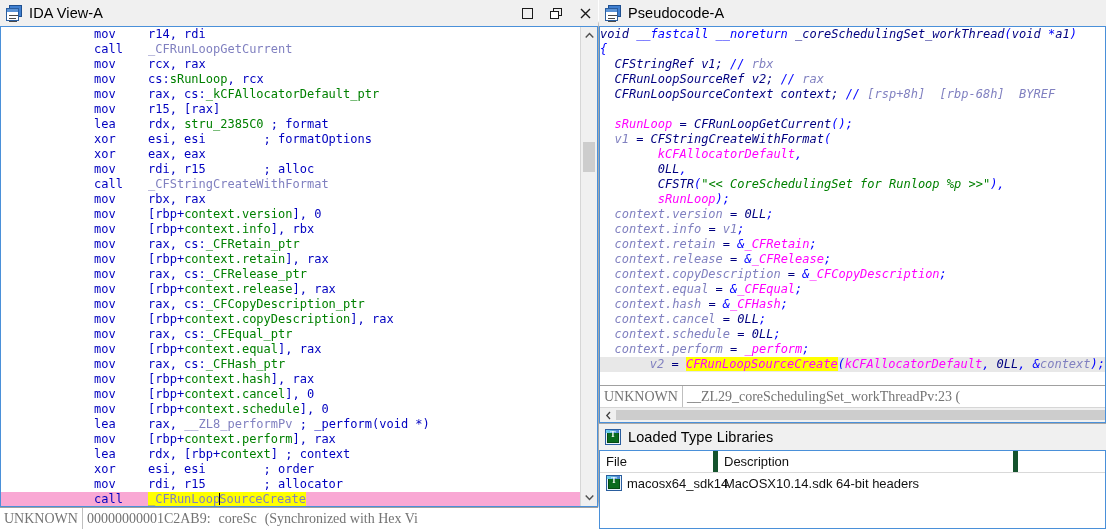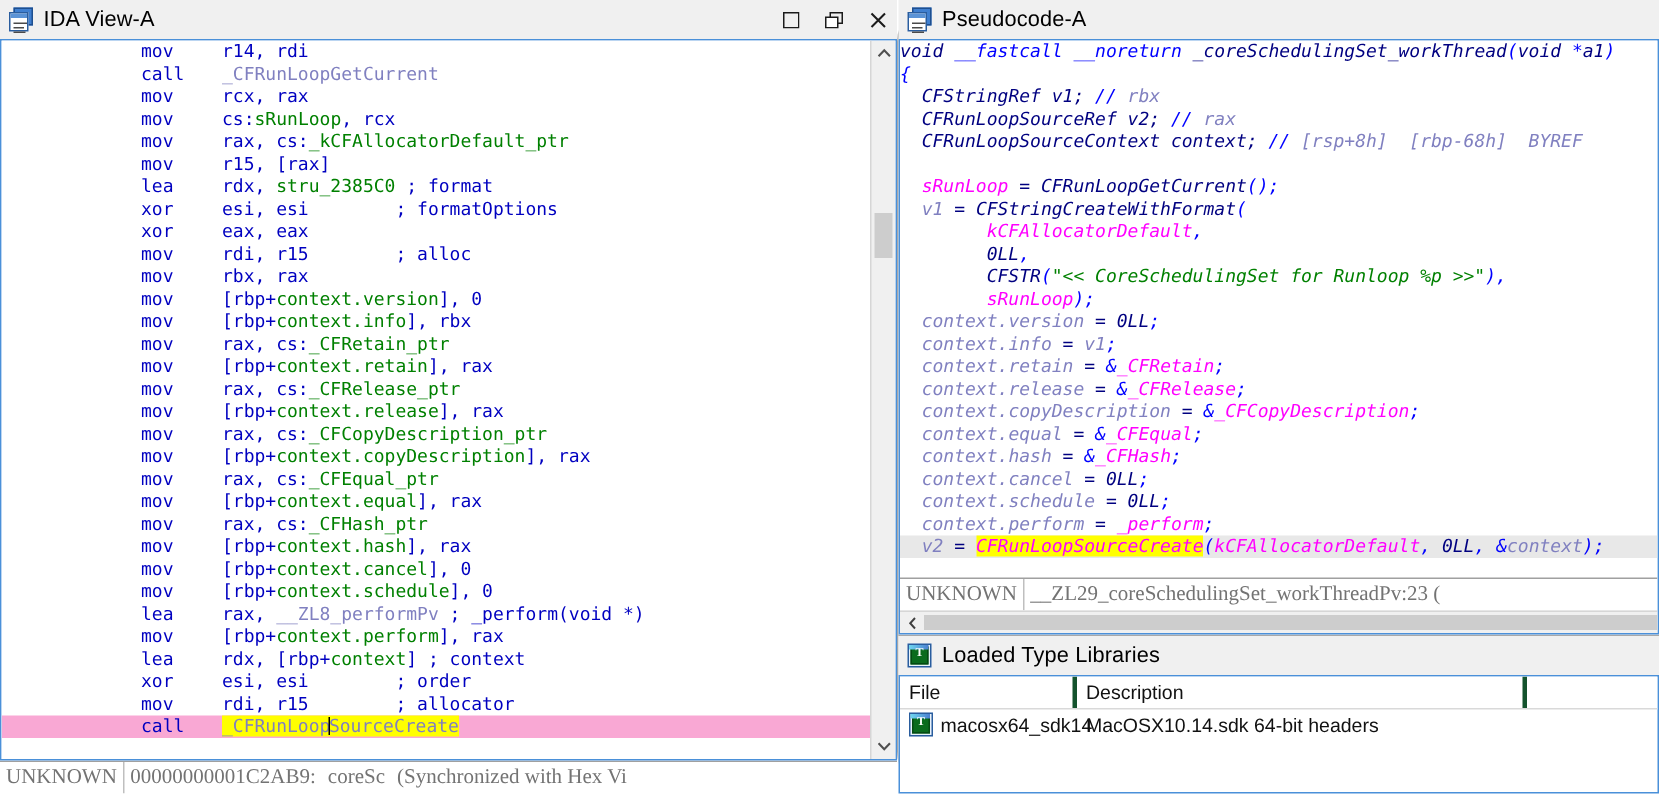--- a/index.html
+++ b/index.html
@@ -89,42 +89,42 @@
   .pseudo-frame{
     flex:1;border:1px solid #4a90d9;box-sizing:border-box;position:relative;overflow:hidden;
     display:flex;flex-direction:column;background:#fff;
   }
   .pcode{flex:1;overflow:hidden;background:#fff;padding-top:0;}
   .p-line{
     height:15px;line-height:15px;white-space:pre;
     font-family:"DejaVu Sans Mono","Liberation Mono",monospace;
     font-size:12px;color:#000080;font-style:italic;
   }
-  .p-line.current{background:#e8e8e8;}
+  .p-line.current{background:#e8e8e8;text-align:right;}
   .kw{color:#0000ff;}
   .typ{color:#000080;}
   .var{color:#8080c0;}
   .glob{color:#ff00ff;}
   .str{color:#008000;}
   .punct{color:#0000ff;}
   .lit{color:#000080;}
   .cm{color:#0000ff;}
 
   .hscroll{height:15px;background:#f0f0f0;border-top:1px solid #d6d6d6;display:flex;align-items:center;box-sizing:border-box;}
   .hscroll .harrow{width:16px;height:100%;display:flex;align-items:center;justify-content:center;color:#606060;background:#f0f0f0;}
   .hscroll .htrack{flex:1;height:100%;background:#f0f0f0;position:relative;}
   .hscroll .hthumb{position:absolute;left:0;top:2px;bottom:2px;right:0;background:#cdcdcd;}
 
   
   .til-pane{flex:1;display:flex;flex-direction:column;border-top:1px solid #a8a8a8;box-sizing:border-box;}
   .til-frame{flex:1;border:1px solid #4a90d9;box-sizing:border-box;background:#fff;display:flex;flex-direction:column;overflow:hidden;}
   .til-head{display:flex;height:22px;background:#ffffff;border-bottom:1px solid #d9d9d9;box-sizing:border-box;}
   .til-head .th{
     display:flex;align-items:center;padding-left:6px;font-size:13px;color:#111;
-    border-right:3px solid #14532d;box-sizing:border-box;
+    border-right:5px solid #14532d;box-sizing:border-box;
   }
   .th-file{width:118px;}
   .th-desc{width:300px;}
   .th-rest{flex:1;border-right:none !important;}
   .til-row{display:flex;height:20px;align-items:center;font-size:13px;color:#111;}
   .til-row .td{display:flex;align-items:center;box-sizing:border-box;}
   .td-file{width:118px;padding-left:4px;gap:5px;}
   .td-desc{width:300px;padding-left:6px;}
 </style>
 <style>.p-line .hl{background:#ffff00;color:#ff00ff;}</style></head>
@@ -173,20 +173,21 @@
             <div class="asm-line"><span class="ind"></span><span class="mn">mov</span><span class="reg">r14, rdi</span></div>
             <div class="asm-line"><span class="ind"></span><span class="mn">call</span><span class="gsym">_CFRunLoopGetCurrent</span></div>
             <div class="asm-line"><span class="ind"></span><span class="mn">mov</span><span class="reg">rcx, rax</span></div>
             <div class="asm-line"><span class="ind"></span><span class="mn">mov</span><span class="reg">cs:</span><span class="memb">sRunLoop</span><span class="reg">, rcx</span></div>
             <div class="asm-line"><span class="ind"></span><span class="mn">mov</span><span class="reg">rax, cs:</span><span class="memb">_kCFAllocatorDefault_ptr</span></div>
             <div class="asm-line"><span class="ind"></span><span class="mn">mov</span><span class="reg">r15, [rax]</span></div>
             <div class="asm-line"><span class="ind"></span><span class="mn">lea</span><span class="reg">rdx, </span><span class="memb">stru_2385C0</span><span class="reg"> ; </span><span class="cmt">format</span></div>
             <div class="asm-line"><span class="ind"></span><span class="mn">xor</span><span class="reg">esi, esi        ; </span><span class="cmt">formatOptions</span></div>
             <div class="asm-line"><span class="ind"></span><span class="mn">xor</span><span class="reg">eax, eax</span></div>
             <div class="asm-line"><span class="ind"></span><span class="mn">mov</span><span class="reg">rdi, r15        ; </span><span class="cmt">alloc</span></div>
+            <div class="asm-line"><span class="ind"></span><span class="mn">call</span><span class="gsym">_CFStringCreateWithFormat</span></div>
             <div class="asm-line"><span class="ind"></span><span class="mn">mov</span><span class="reg">rbx, rax</span></div>
             <div class="asm-line"><span class="ind"></span><span class="mn">mov</span><span class="reg">[rbp+</span><span class="memb">context.version</span><span class="reg">], 0</span></div>
             <div class="asm-line"><span class="ind"></span><span class="mn">mov</span><span class="reg">[rbp+</span><span class="memb">context.info</span><span class="reg">], rbx</span></div>
             <div class="asm-line"><span class="ind"></span><span class="mn">mov</span><span class="reg">rax, cs:</span><span class="memb">_CFRetain_ptr</span></div>
             <div class="asm-line"><span class="ind"></span><span class="mn">mov</span><span class="reg">[rbp+</span><span class="memb">context.retain</span><span class="reg">], rax</span></div>
             <div class="asm-line"><span class="ind"></span><span class="mn">mov</span><span class="reg">rax, cs:</span><span class="memb">_CFRelease_ptr</span></div>
             <div class="asm-line"><span class="ind"></span><span class="mn">mov</span><span class="reg">[rbp+</span><span class="memb">context.release</span><span class="reg">], rax</span></div>
             <div class="asm-line"><span class="ind"></span><span class="mn">mov</span><span class="reg">rax, cs:</span><span class="memb">_CFCopyDescription_ptr</span></div>
             <div class="asm-line"><span class="ind"></span><span class="mn">mov</span><span class="reg">[rbp+</span><span class="memb">context.copyDescription</span><span class="reg">], rax</span></div>
             <div class="asm-line"><span class="ind"></span><span class="mn">mov</span><span class="reg">rax, cs:</span><span class="memb">_CFEqual_ptr</span></div>

